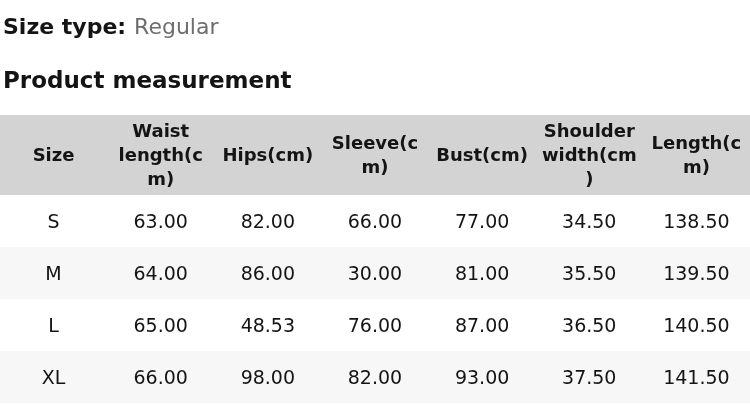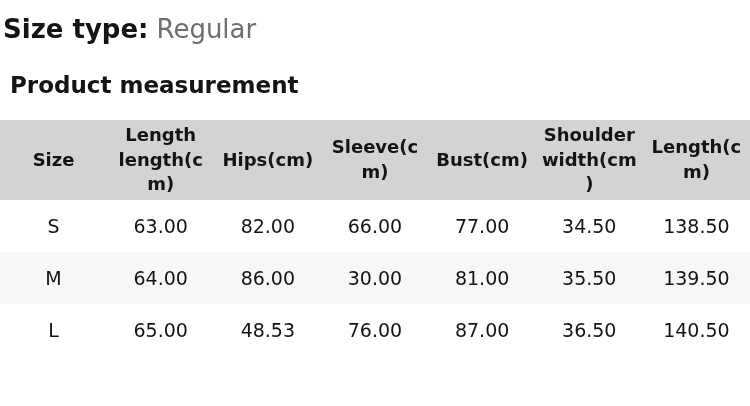--- a/index.html
+++ b/index.html
@@ -15,35 +15,34 @@
   body {
     width: 750px;
     height: 406px;
     overflow: hidden;
     background: #ffffff;
     color: var(--text);
     font-family: "DejaVu Sans", "Liberation Sans", sans-serif;
   }
   .size-type {
     padding: 14px 5px 0 3px;
-    font-size: 26px;
+    font-size: 22px;
     font-weight: 700;
     line-height: 1.2;
   }
   .size-type .value {
     font-weight: 400;
     color: var(--muted);
     margin-left: 8px;
   }
   .section-title {
     padding: 27px 0 0 3px;
     font-size: 23px;
     font-weight: 700;
     line-height: 1.2;
-    margin-left: 7px;
   }
   table.measurement {
     width: 750px;
     margin-top: 20px;
     border-collapse: collapse;
     table-layout: fixed;
   }
   table.measurement thead th {
     background: var(--header-bg);
     height: 80px;
@@ -75,21 +74,21 @@
 <div class="size-type">
   <span class="label">Size type:</span><span class="value">Regular</span>
 </div>
 
 <div class="section-title">Product measurement</div>
 
 <table class="measurement">
   <thead>
     <tr>
       <th>Size</th>
-      <th>Length length(cm)</th>
+      <th>Waist length(cm)</th>
       <th>Hips(cm)</th>
       <th>Sleeve(cm)</th>
       <th>Bust(cm)</th>
       <th>Shoulder width(cm)</th>
       <th>Length(cm)</th>
     </tr>
   </thead>
   <tbody>
     <tr>
       <td>S</td>
@@ -111,14 +110,23 @@
     </tr>
     <tr>
       <td>L</td>
       <td>65.00</td>
       <td>48.53</td>
       <td>76.00</td>
       <td>87.00</td>
       <td>36.50</td>
       <td>140.50</td>
     </tr>
+    <tr>
+      <td>XL</td>
+      <td>66.00</td>
+      <td>98.00</td>
+      <td>82.00</td>
+      <td>93.00</td>
+      <td>37.50</td>
+      <td>141.50</td>
+    </tr>
   </tbody>
 </table>
 
 </body></html>

